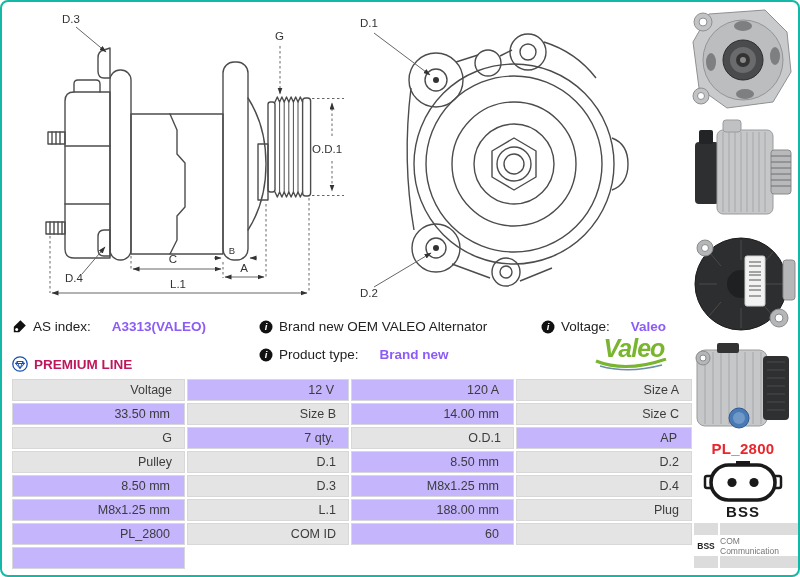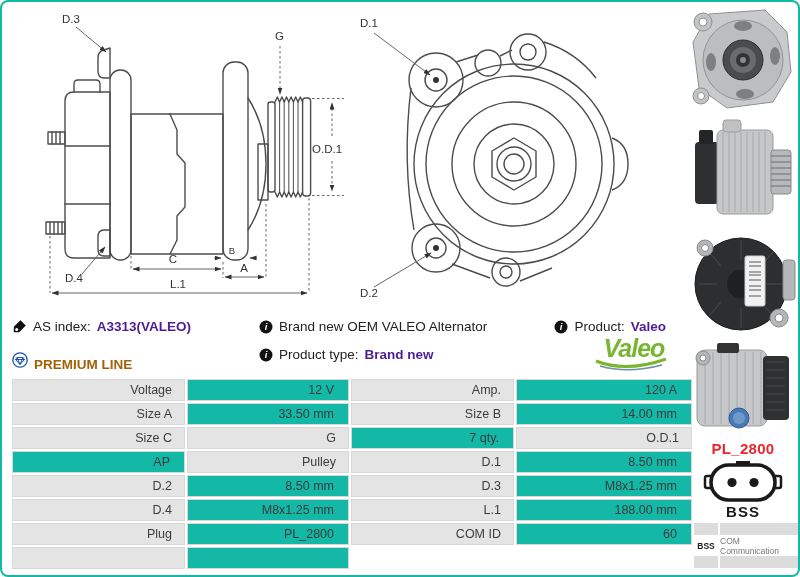--- a/index.html
+++ b/index.html
@@ -9,35 +9,35 @@
     border:2px solid #14b8a6; border-radius:8px; overflow:hidden;
   }
   svg text { font-family:"Liberation Sans", sans-serif; }
 
   
   .diag-side  { position:absolute; left:8px;  top:4px; width:340px; height:300px; }
   .diag-front { position:absolute; left:352px; top:4px; width:308px; height:300px; }
 
   
   .info { position:absolute; left:8px; top:314px; width:674px; height:60px; font-size:13.5px; color:#222; }
-  .info-item { position:absolute; display:flex; align-items:center; gap:6px; white-space:nowrap; }
-  .info-item b { color:#4c1d95; }
-  .premium { color:#a16207; font-weight:bold;margin-top:10px; }
+  .info-item { position:absolute; display:flex; align-items:flex-end; gap:6px; white-space:nowrap; }
+  .info-item b { color:#8b5cf6;margin-left:15px; }
+  .premium { color:#be185d; font-weight:bold;margin-top:10px; }
   .icn { display:inline-flex; flex:0 0 auto; }
   .valeo-logo { position:absolute; right:14px; top:20px; text-align:center; line-height:1; }
   .valeo-text { font-style:italic; font-weight:800; font-size:25px; color:#79b52e; letter-spacing:-1px; }
   .valeo-swoosh { display:block; margin:-3px 0 0 -6px; }
 
   
   .specs { position:absolute; left:10px; top:377px; width:680px;
            display:grid; grid-template-columns:173px 162px 163px 176px; gap:2px;border-radius:17px; }
   .cell { height:22px; line-height:21px; font-size:12.5px; color:#3c3c3c;
           border:1px solid #d8d8d8; text-align:right; overflow:hidden; }
   .lbl { background:#e4e4e4; padding-right:12px; }
-  .val { background:#14b8a6; padding-right:14px; }
+  .val { background:#c4b5fd; padding-right:14px; }
 
   
   .photo { position:absolute; left:685px; width:112px; }
   .plug-name { position:absolute; left:685px; top:438px; width:112px; text-align:center;
                color:#e8262d; font-weight:bold; font-size:15px; letter-spacing:.3px; }
   .plug-svg { position:absolute; left:696px; top:458px; }
   .plug-type { position:absolute; left:685px; top:501px; width:112px; text-align:center;
                color:#1a1a1a; font-weight:bold; font-size:15px; letter-spacing:1px; }
   .com-table { position:absolute; left:692px; top:521px; width:104px; font-size:8.5px; }
   .com-row { display:flex; gap:2px; margin-bottom:2px; }
@@ -278,21 +278,21 @@
       </span>
       <span>Brand new OEM VALEO Alternator</span>
     </div>
     <div class="info-item" style="right:18px; top:3px">
       <span class="icn">
         <svg width="14" height="14" viewBox="0 0 14 14">
             <circle cx="7" cy="7" r="6.5" fill="#111"></circle>
             <text x="7" y="10.2" text-anchor="middle" font-size="9.5" fill="#fff" font-style="italic" font-weight="bold" font-family="Liberation Serif, serif">i</text>
           </svg>
       </span>
-      <span>Product:</span>
+      <span>Voltage:</span>
       <b>Valeo</b>
     </div>
     <div class="info-item" style="left:2px; top:31px">
       <span class="icn">
         <svg width="16" height="16" viewBox="0 0 16 16">
             <circle cx="8" cy="8" r="7.2" fill="none" stroke="#1b4fad" stroke-width="1.3"></circle>
             <path d="M5,5.5 h6 l1.5,2 L8,12.5 L3.5,7.5 Z M5,5.5 L8,12.5 M11,5.5 L8,12.5 M3.5,7.5 h9" fill="none" stroke="#1b4fad" stroke-width="1"></path>
           </svg>
       </span>
       <span class="premium">PREMIUM LINE</span>
@@ -312,21 +312,20 @@
       <svg class="valeo-swoosh" width="78" height="13" viewBox="0 0 78 13">
         <path d="M4,3 Q34,15 74,1" stroke="#79b52e" stroke-width="3" fill="none"></path>
         <path d="M8,8 Q36,16 70,7" stroke="#6b8fa3" stroke-width="1.6" fill="none"></path>
       </svg>
     </div>
   </div>
 
   <div class="specs">
     <div class="cell lbl">Voltage</div>
     <div class="cell val">12 V</div>
-    <div class="cell lbl">Amp.</div>
     <div class="cell val">120 A</div>
 
     <div class="cell lbl">Size A</div>
     <div class="cell val">33.50 mm</div>
     <div class="cell lbl">Size B</div>
     <div class="cell val">14.00 mm</div>
 
     <div class="cell lbl">Size C</div>
     <div class="cell lbl">G</div>
     <div class="cell val">7 qty.</div>

